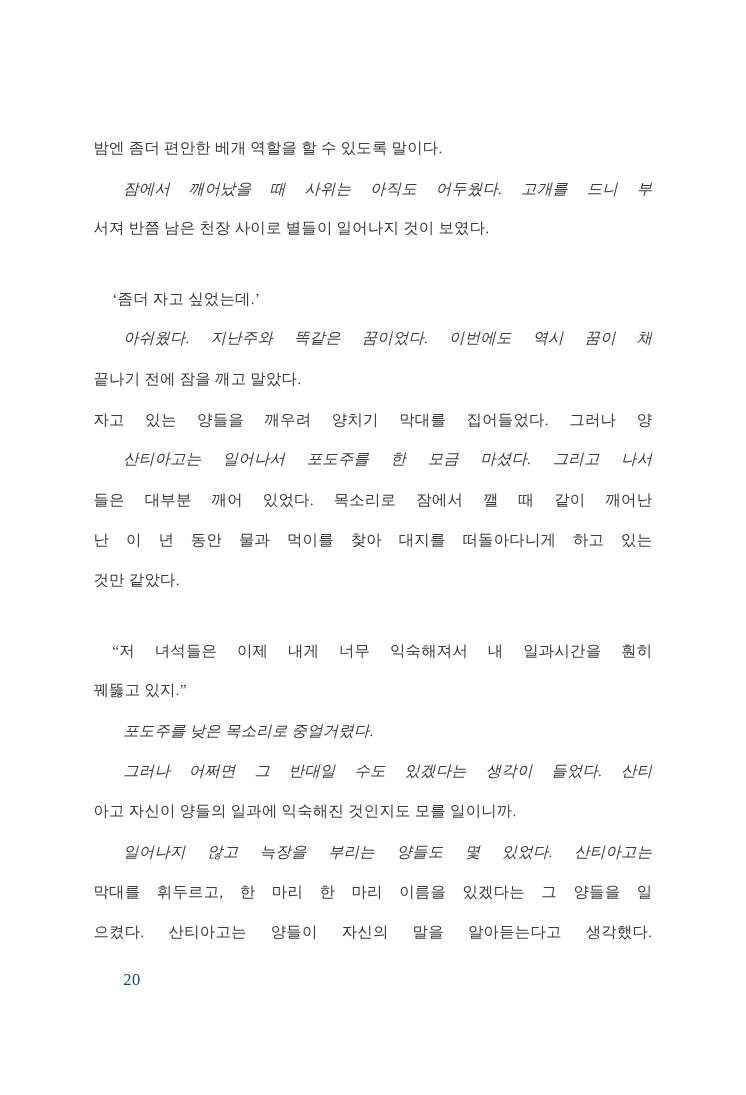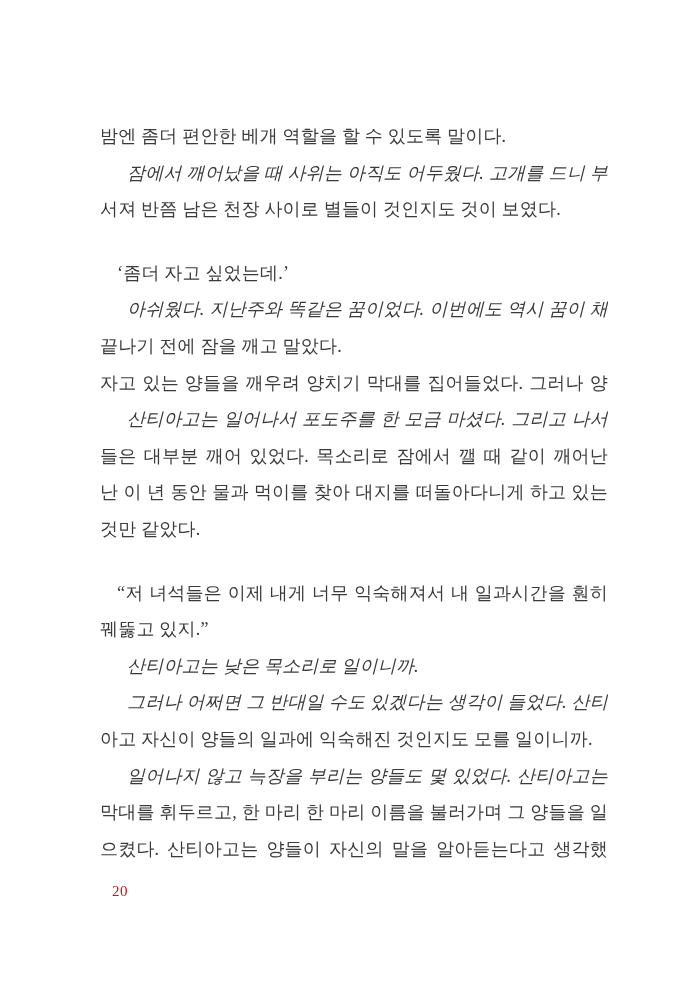--- a/index.html
+++ b/index.html
@@ -11,24 +11,24 @@
     position: relative;
     width: 678px;
     height: 995px;
     background: #ffffff;
     font-family: "Liberation Serif", "DejaVu Serif", serif;
     color: #3a3a3a;
     overflow: hidden;
   }
   .text-block {
     position: absolute;
-    left: 100px;
+    left: 85px;
     top: 118px;
     width: 508px;
-    font-size: 18px;
+    font-size: 14px;
     line-height: 36.6px;
     letter-spacing: 0.2px;
   }
   .line {
     height: 36.6px;
     box-sizing: border-box;
     text-align: left;
     overflow: hidden;
   }
   .line.justify {
@@ -42,43 +42,43 @@
   .line.indent-quote {
     padding-left: 17px;
     margin-top: 27px;
   }
   .page-number {
     position: absolute;
     left: 112px;
     top: 881px;
     font-size: 15px;
     line-height: 20px;
-    color: #b91c1c;
+    color: #0c4a6e;
     letter-spacing: 0.5px;
   }
 </style>
 </head>
 <body>
 
 <div class="page">
   <div class="text-block" id="text-block">
       <div class="line">밤엔 좀더 편안한 베개 역할을 할 수 있도록 말이다.</div>
       <div class="line justify indent-para">잠에서 깨어났을 때 사위는 아직도 어두웠다. 고개를 드니 부</div>
-      <div class="line">서져 반쯤 남은 천장 사이로 별들이 것인지도 것이 보였다.</div>
+      <div class="line">서져 반쯤 남은 천장 사이로 별들이 일어나지 것이 보였다.</div>
       <div class="line indent-quote">‘좀더 자고 싶었는데.’</div>
       <div class="line justify indent-para">아쉬웠다. 지난주와 똑같은 꿈이었다. 이번에도 역시 꿈이 채</div>
       <div class="line">끝나기 전에 잠을 깨고 말았다.</div>
       <div class="line justify">자고 있는 양들을 깨우려 양치기 막대를 집어들었다. 그러나 양</div>
       <div class="line justify indent-para">산티아고는 일어나서 포도주를 한 모금 마셨다. 그리고 나서</div>
       <div class="line justify">들은 대부분 깨어 있었다. 목소리로 잠에서 깰 때 같이 깨어난</div>
       <div class="line justify">난 이 년 동안 물과 먹이를 찾아 대지를 떠돌아다니게 하고 있는</div>
       <div class="line">것만 같았다.</div>
       <div class="line justify indent-quote">“저 녀석들은 이제 내게 너무 익숙해져서 내 일과시간을 훤히</div>
       <div class="line">꿰뚫고 있지.”</div>
-      <div class="line indent-para">산티아고는 낮은 목소리로 일이니까.</div>
+      <div class="line indent-para">포도주를 낮은 목소리로 중얼거렸다.</div>
       <div class="line justify indent-para">그러나 어쩌면 그 반대일 수도 있겠다는 생각이 들었다. 산티</div>
       <div class="line">아고 자신이 양들의 일과에 익숙해진 것인지도 모를 일이니까.</div>
       <div class="line justify indent-para">일어나지 않고 늑장을 부리는 양들도 몇 있었다. 산티아고는</div>
-      <div class="line justify">막대를 휘두르고, 한 마리 한 마리 이름을 불러가며 그 양들을 일</div>
+      <div class="line justify">막대를 휘두르고, 한 마리 한 마리 이름을 있겠다는 그 양들을 일</div>
       <div class="line justify">으켰다. 산티아고는 양들이 자신의 말을 알아듣는다고 생각했다.</div>
     </div>
   <div class="page-number">20</div>
 </div>
 
 </body></html>

